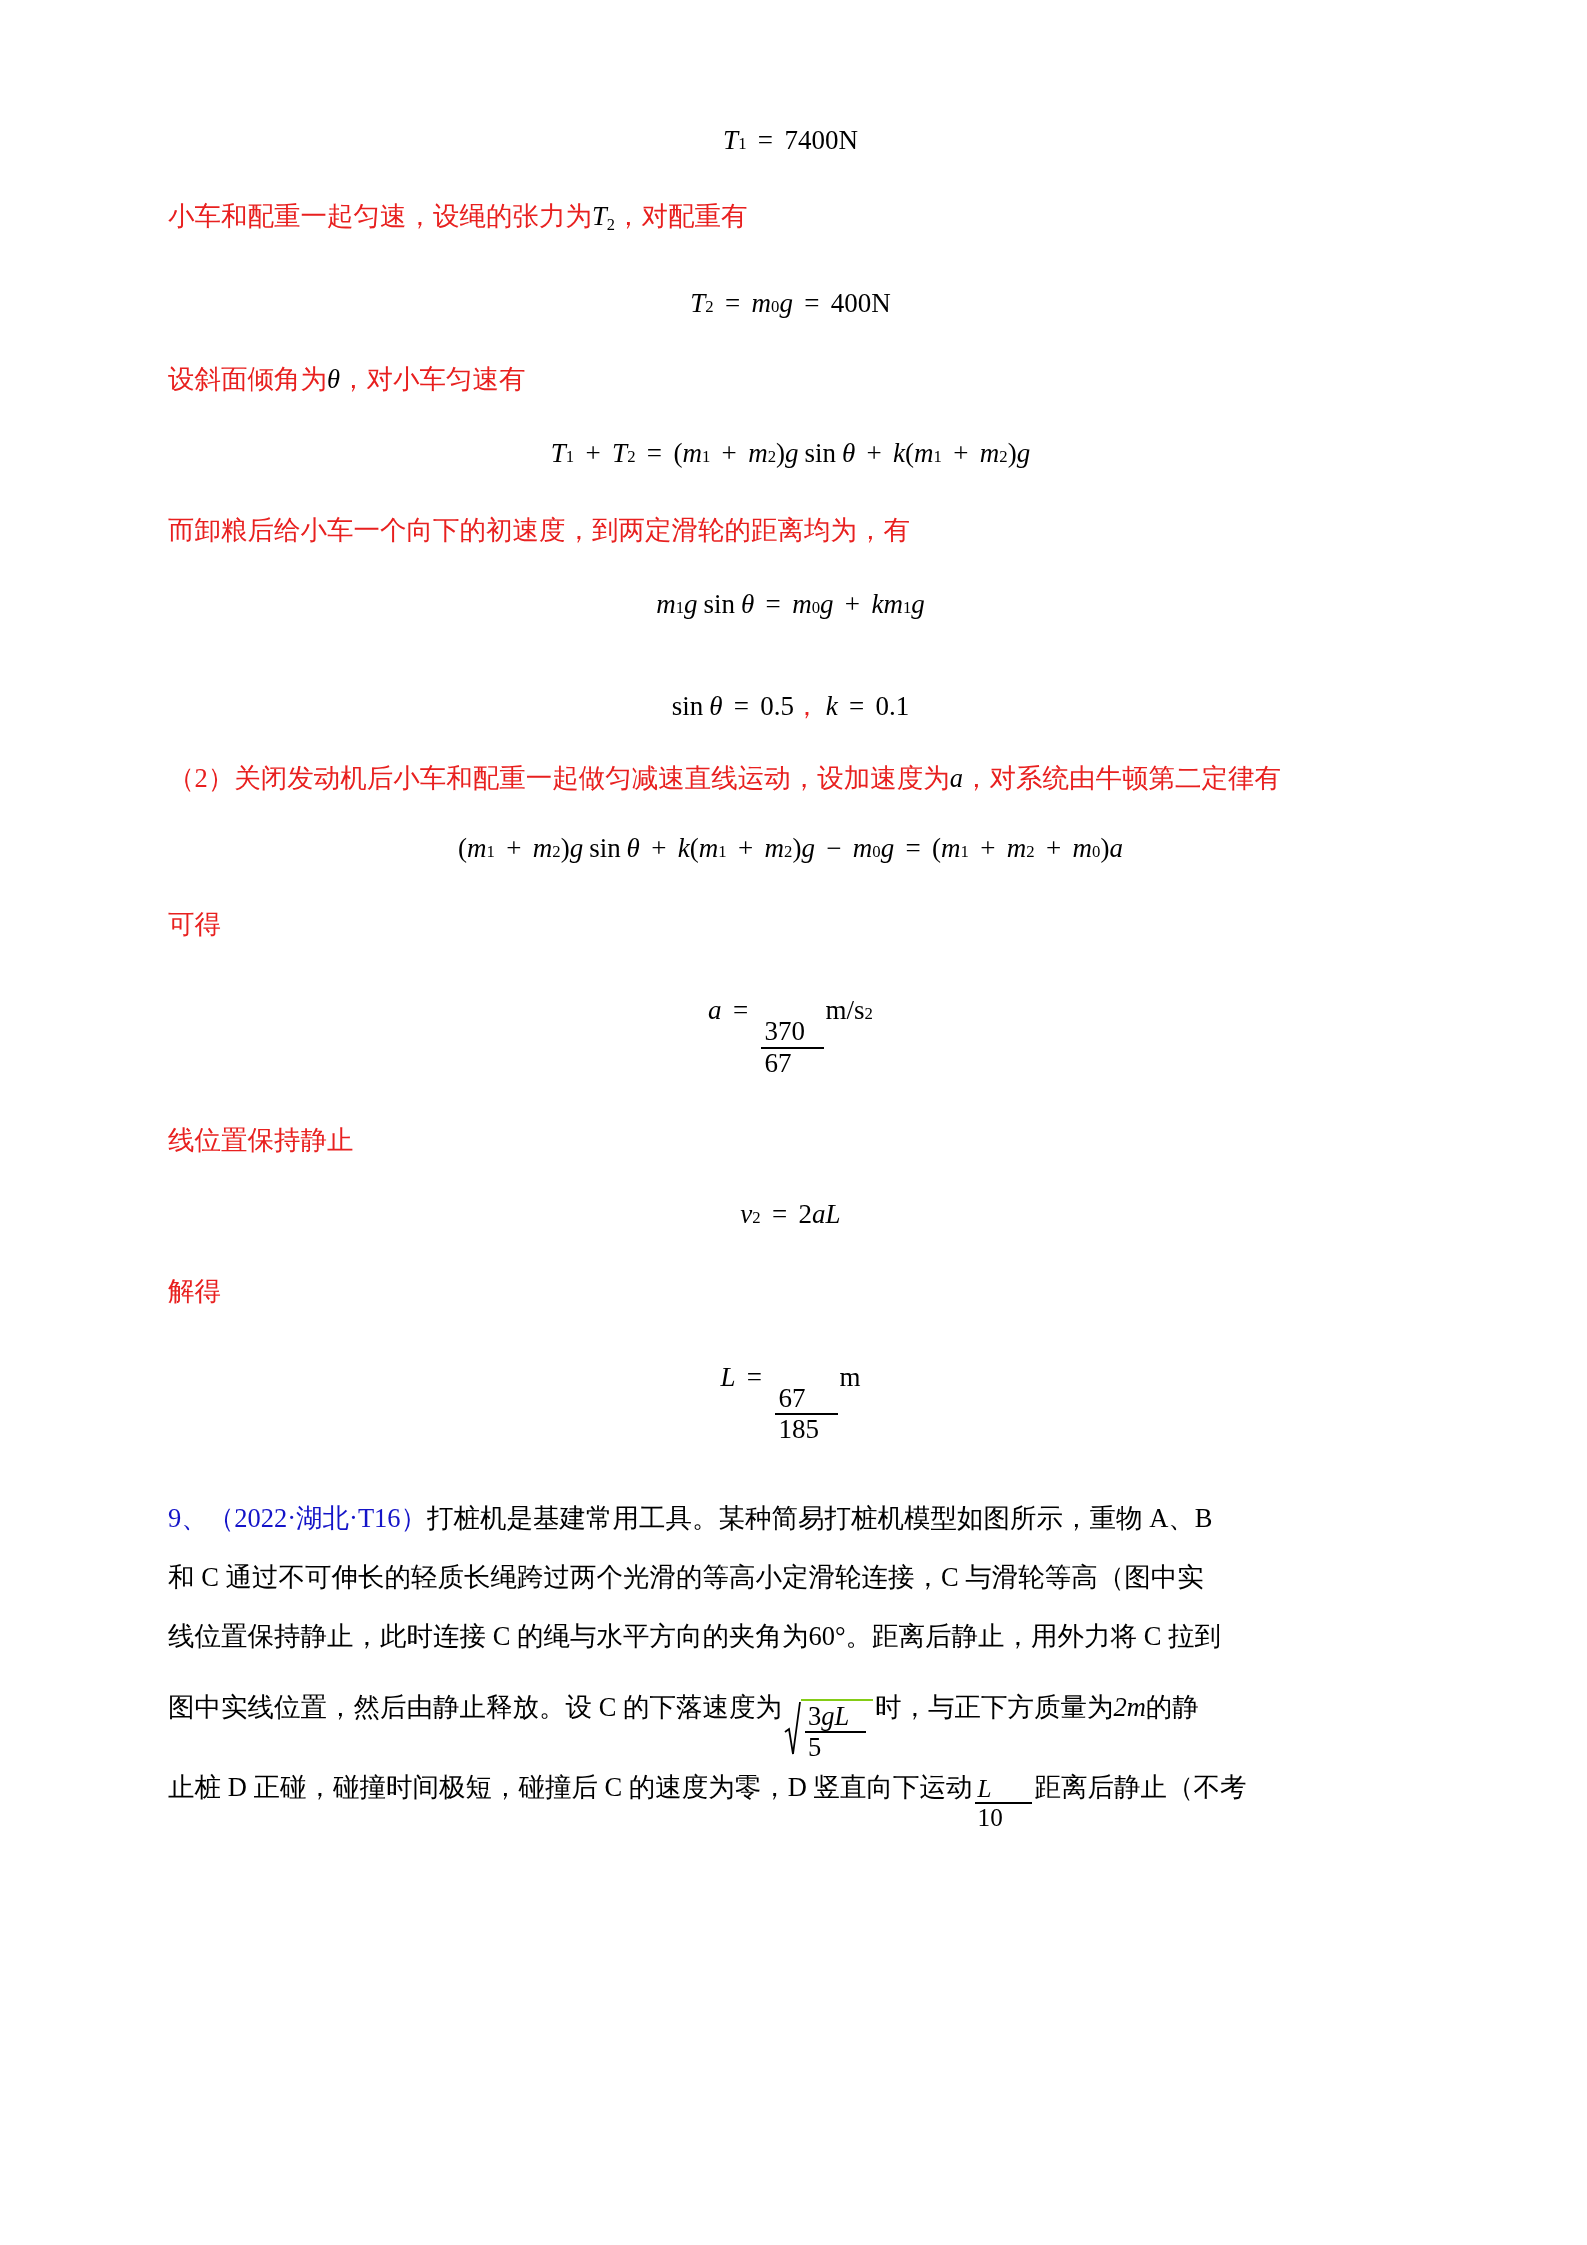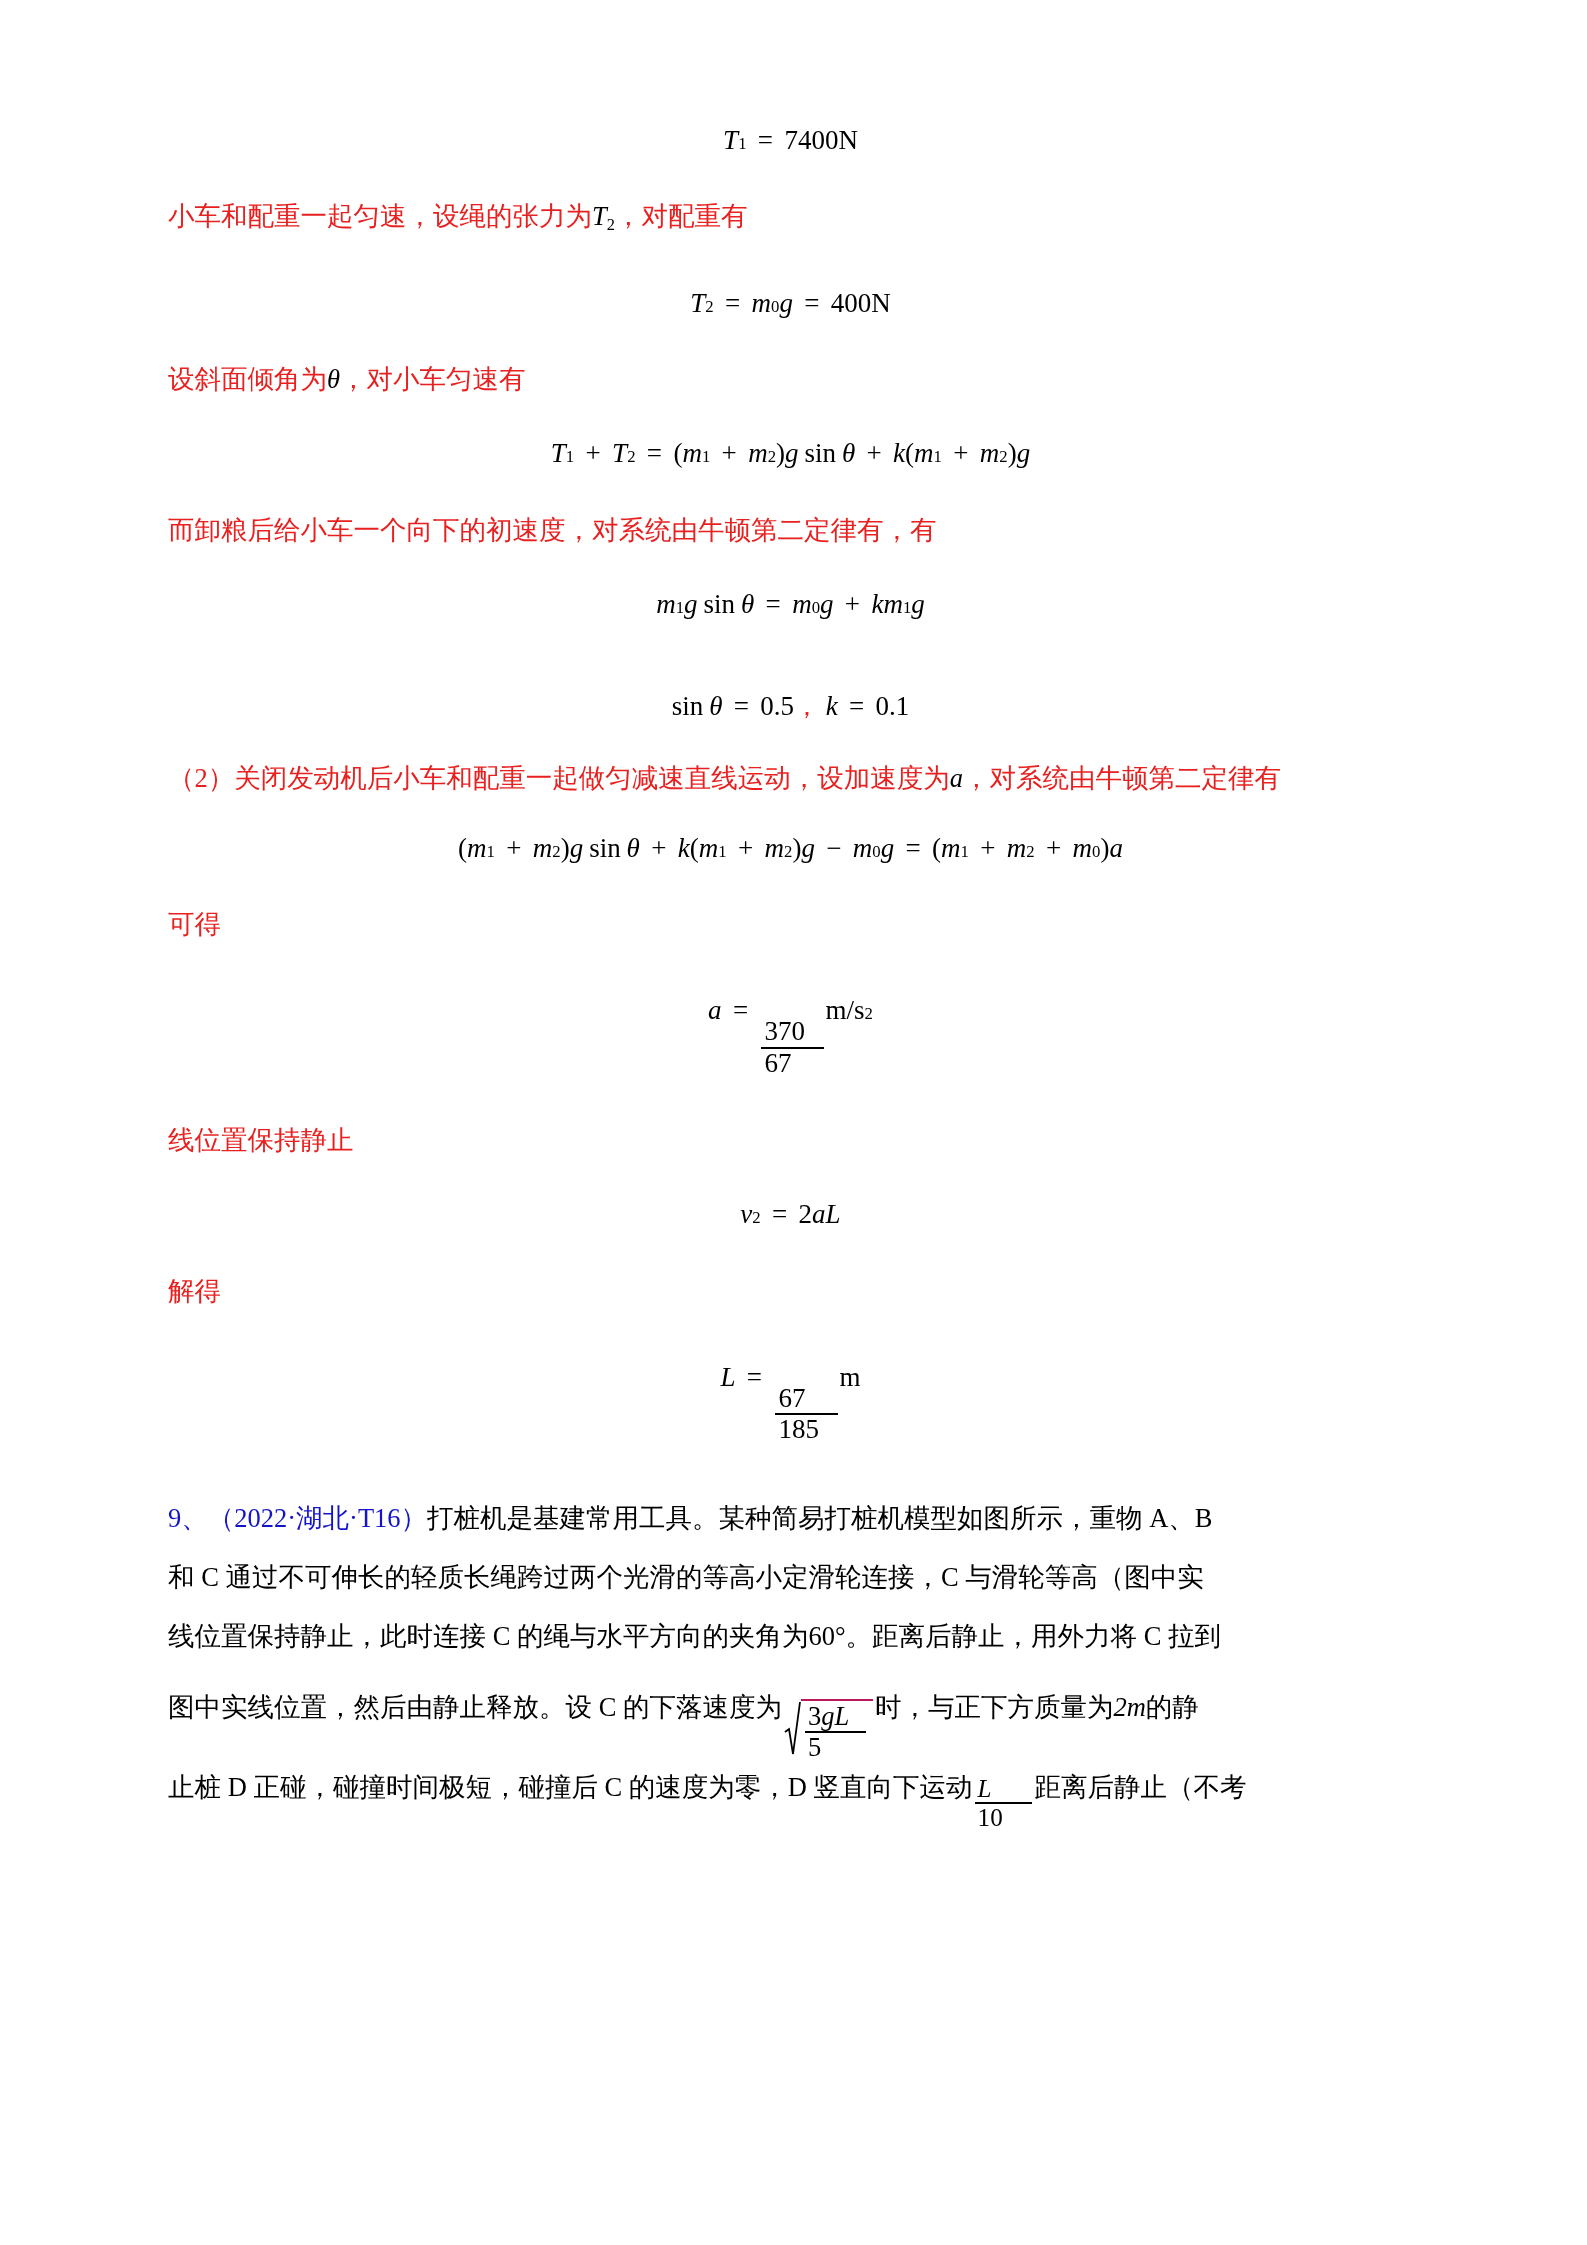--- a/index.html
+++ b/index.html
@@ -120,21 +120,21 @@
     top: 0.75em;
     margin: 0 2px;
   }
   .sqrt .radsym {
     display: inline-block;
     width: 17px;
     position: relative;
   }
   .sqrt .radsym svg { display: block; }
   .sqrt .radbody {
-    border-top: 2px solid #be185d;
+    border-top: 2px solid #84cc16;
     padding: 2px 5px 0 2px;
     display: inline-flex;
     align-items: center;
   }
   .sqrt .frac { top: 0; }
 
   
   .gap-s  { height: 12px; }
   .gap-m  { height: 22px; }
   .gap-l  { height: 34px; }
@@ -177,21 +177,21 @@
     <div class="gap-m"></div>
 
     <div class="eq eqrow">
       <span class="mathline" aria-label="T1 + T2 = (m1 + m2) g sin theta + k (m1 + m2) g">
         <i class="v">T</i><sub class="sn">1</sub><span class="sp2"></span>+<span class="sp2"></span><i class="v">T</i><sub class="sn">2</sub><span class="sp2"></span>=<span class="sp2"></span>(<i class="v">m</i><sub class="sn">1</sub><span class="sp2"></span>+<span class="sp2"></span><i class="v">m</i><sub class="sn">2</sub>)<i class="v">g</i><span class="sp1"></span><span class="up">sin</span><span class="sp1"></span><i class="v">θ</i><span class="sp2"></span>+<span class="sp2"></span><i class="v">k</i>(<i class="v">m</i><sub class="sn">1</sub><span class="sp2"></span>+<span class="sp2"></span><i class="v">m</i><sub class="sn">2</sub>)<i class="v">g</i>
       </span>
     </div>
 
     <div class="gap-m"></div>
 
-    <p class="redline">而卸粮后给小车一个向下的初速度，对系统由牛顿第二定律有，有</p>
+    <p class="redline">而卸粮后给小车一个向下的初速度，到两定滑轮的距离均为，有</p>
 
     <div class="gap-m"></div>
 
     <div class="eq eqrow">
       <span class="mathline" aria-label="m1 g sin theta = m0 g + k m1 g">
         <i class="v">m</i><sub class="sn">1</sub><i class="v">g</i><span class="sp1"></span><span class="up">sin</span><span class="sp1"></span><i class="v">θ</i><span class="sp2"></span>=<span class="sp2"></span><i class="v">m</i><sub class="sn">0</sub><i class="v">g</i><span class="sp2"></span>+<span class="sp2"></span><i class="v">km</i><sub class="sn">1</sub><i class="v">g</i>
       </span>
     </div>
 
     <div class="gap-m"></div>

